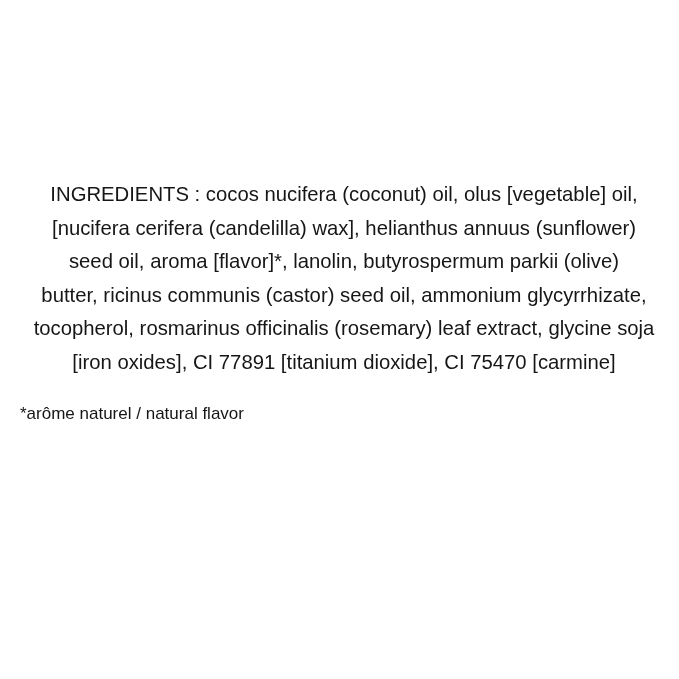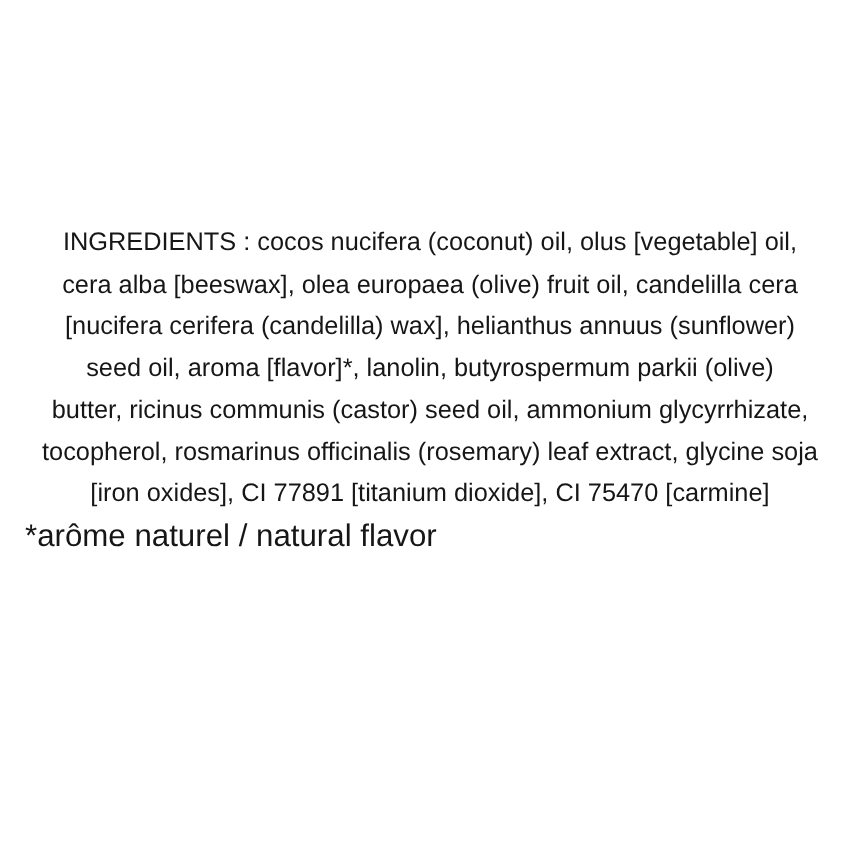--- a/index.html
+++ b/index.html
@@ -28,33 +28,33 @@
   }
   .ingredients-line {
     font-size: 20.3px;
     line-height: 33.5px;
     letter-spacing: 0.0px;
     white-space: pre;
     color: #161616;
     text-align: center;
   }
   .footnote-line {
-    font-size: 25px;
+    font-size: 17px;
     line-height: 33.5px;
     white-space: pre;
     color: #161616;
+    margin-top: 18px;
   }
 </style>
 </head>
 <body>
 
 <div class="page">
   <div class="ingredients-block">
     <div class="ingredients-line">INGREDIENTS : cocos nucifera (coconut) oil, olus [vegetable] oil,</div>
-    <div class="ingredients-line">cera alba [beeswax], olea europaea (olive) fruit oil, candelilla cera</div>
     <div class="ingredients-line">[nucifera cerifera (candelilla) wax], helianthus annuus (sunflower)</div>
     <div class="ingredients-line">seed oil, aroma [flavor]*, lanolin, butyrospermum parkii (olive)</div>
     <div class="ingredients-line">butter, ricinus communis (castor) seed oil, ammonium glycyrrhizate,</div>
     <div class="ingredients-line">tocopherol, rosmarinus officinalis (rosemary) leaf extract, glycine soja</div>
     <div class="ingredients-line">[iron oxides], CI 77891 [titanium dioxide], CI 75470 [carmine]</div>
     <div class="footnote-line">*arôme naturel / natural flavor</div>
   </div>
 </div>
 
 </body></html>

